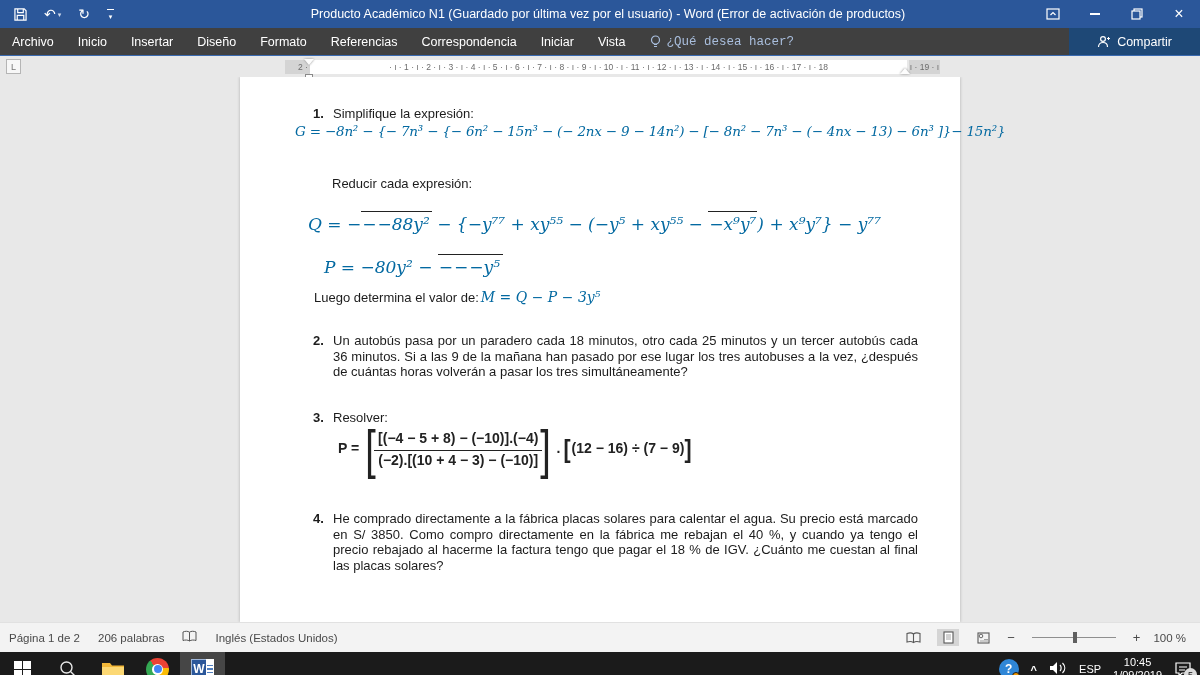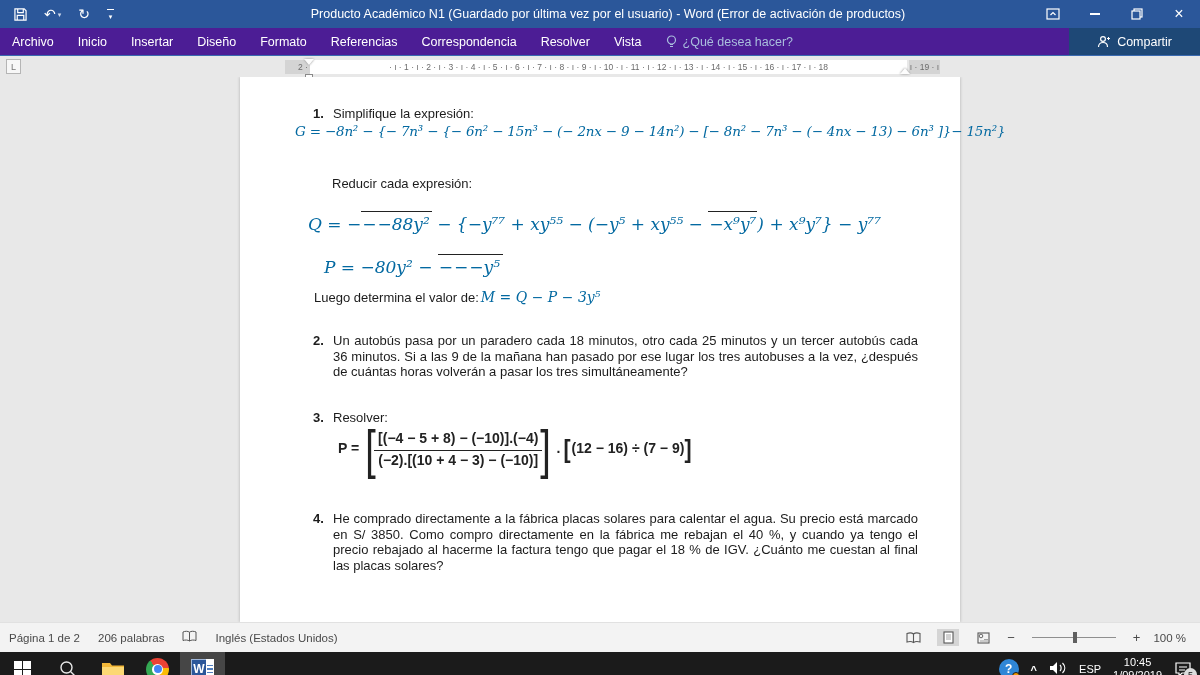--- a/index.html
+++ b/index.html
@@ -13,23 +13,23 @@
   .qat-arrow { font-size:7px; color:#cdd9ec; }
   .qat-more { display:flex; flex-direction:column; align-items:center; }
   .qat-more .bar { width:7px; height:1px; background:#fff; margin-bottom:1px; }
   .qat-more .chev { font-size:7px; }
   .title-text { position:absolute; left:16px; right:0; text-align:center; font-size:12.5px; color:#fff; white-space:nowrap; }
   .win-controls { margin-left:auto; display:flex; z-index:2; }
   .win-btn { width:42px; height:28px; display:flex; align-items:center; justify-content:center; color:#fff; font-size:14px; }
   .min-bar { width:10px; height:2px; background:#fff; }
 
   
-  .tabrow { height:27px; background:#4c1d95; display:flex; align-items:stretch; color:#fff; font-size:12.5px; }
+  .tabrow { height:27px; background:#404040; display:flex; align-items:stretch; color:#fff; font-size:12.5px; }
   .tab { padding:0 12px; display:flex; align-items:center; white-space:nowrap; }
-  .tellme { display:flex; align-items:center; gap:6px; color:#a9bedd; padding:0 12px; white-space:nowrap; }
+  .tellme { display:flex; align-items:center; gap:6px; color:#a9bedd; padding:0 12px; white-space:nowrap;font-family:Liberation Mono, monospace; }
   .signin { margin-left:auto; display:flex; align-items:center; padding:0 16px; white-space:nowrap;margin-top:34px; }
   .share { background:#1e4876; display:flex; align-items:center; gap:7px; padding:0 28px; white-space:nowrap; }
 
   
   .rulerbar { height:22px; background:#e8e8e8; position:relative; border-top:1px solid #3a6ab0; }
   .tab-selector { position:absolute; left:6px; top:3px; width:15px; height:15px; background:#f7f7f7; border:1px solid #b5b5b5; font-size:9px; color:#777; display:flex; align-items:center; justify-content:center; }
   .ruler-strip { position:absolute; left:240px; top:4px; width:700px; height:14px; font-size:8.5px; color:#6b6b6b; }
   .ruler-left { position:absolute; left:0; top:0; width:68px; height:14px; background:#d4d4d4; display:flex; align-items:center; justify-content:center; white-space:nowrap; overflow:hidden;margin-left:45px; }
   .ruler-main { position:absolute; left:70px; top:0; width:597px; height:14px; background:#ffffff; display:flex; align-items:center; justify-content:center; white-space:nowrap; overflow:hidden; }
   .ruler-right { position:absolute; left:669px; top:0; width:31px; height:14px; background:#d4d4d4; display:flex; align-items:center; justify-content:center; white-space:nowrap; overflow:hidden; }
@@ -137,21 +137,21 @@
 </div>
 
 <div class="tabrow">
   <div class="tab">Archivo</div>
   <div class="tab">Inicio</div>
   <div class="tab">Insertar</div>
   <div class="tab">Diseño</div>
   <div class="tab">Formato</div>
   <div class="tab">Referencias</div>
   <div class="tab">Correspondencia</div>
-  <div class="tab">Resolver</div>
+  <div class="tab">Iniciar</div>
   <div class="tab">Vista</div>
   <div class="tellme">
     <svg width="11" height="14" viewBox="0 0 11 14">
         <circle cx="5.5" cy="5" r="4" fill="none" stroke="#a9bedd" stroke-width="1.2"></circle>
         <path d="M4 9.5 h3 M4 11.5 h3" stroke="#a9bedd" stroke-width="1.2"></path>
       </svg>
     <span>¿Qué desea hacer?</span>
   </div>
   <div class="signin">Iniciar sesión</div>
   <div class="share">

